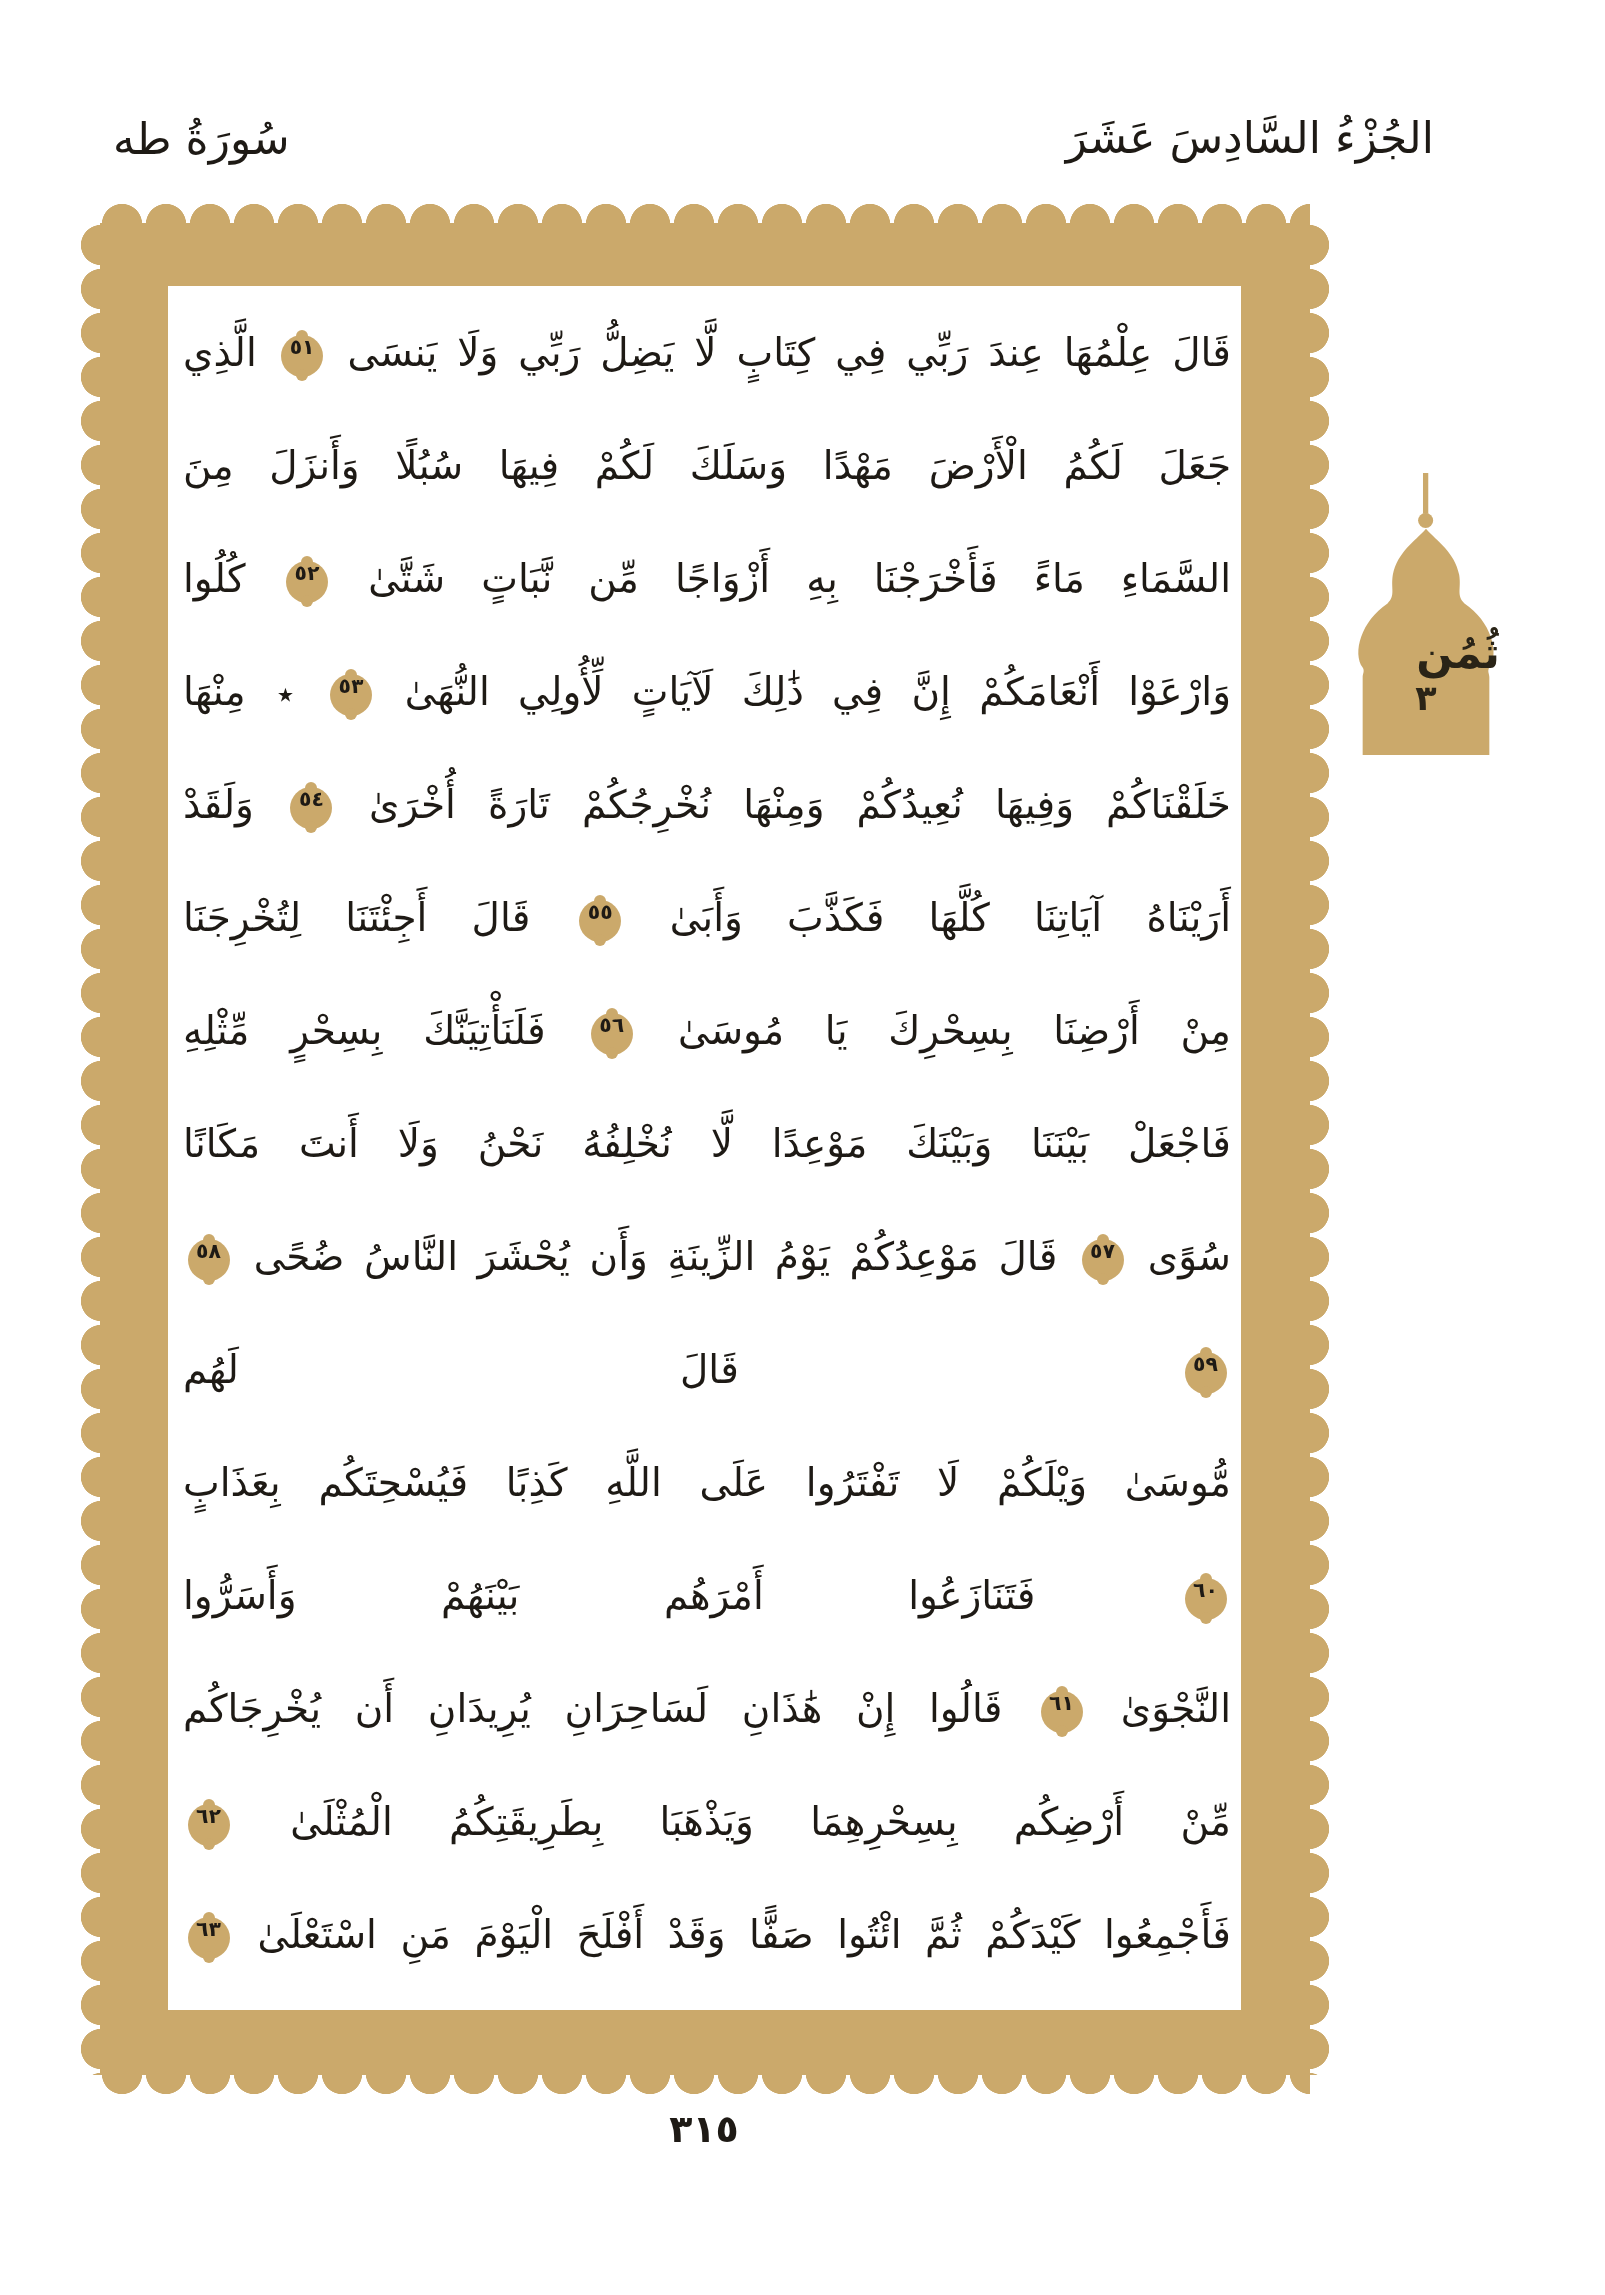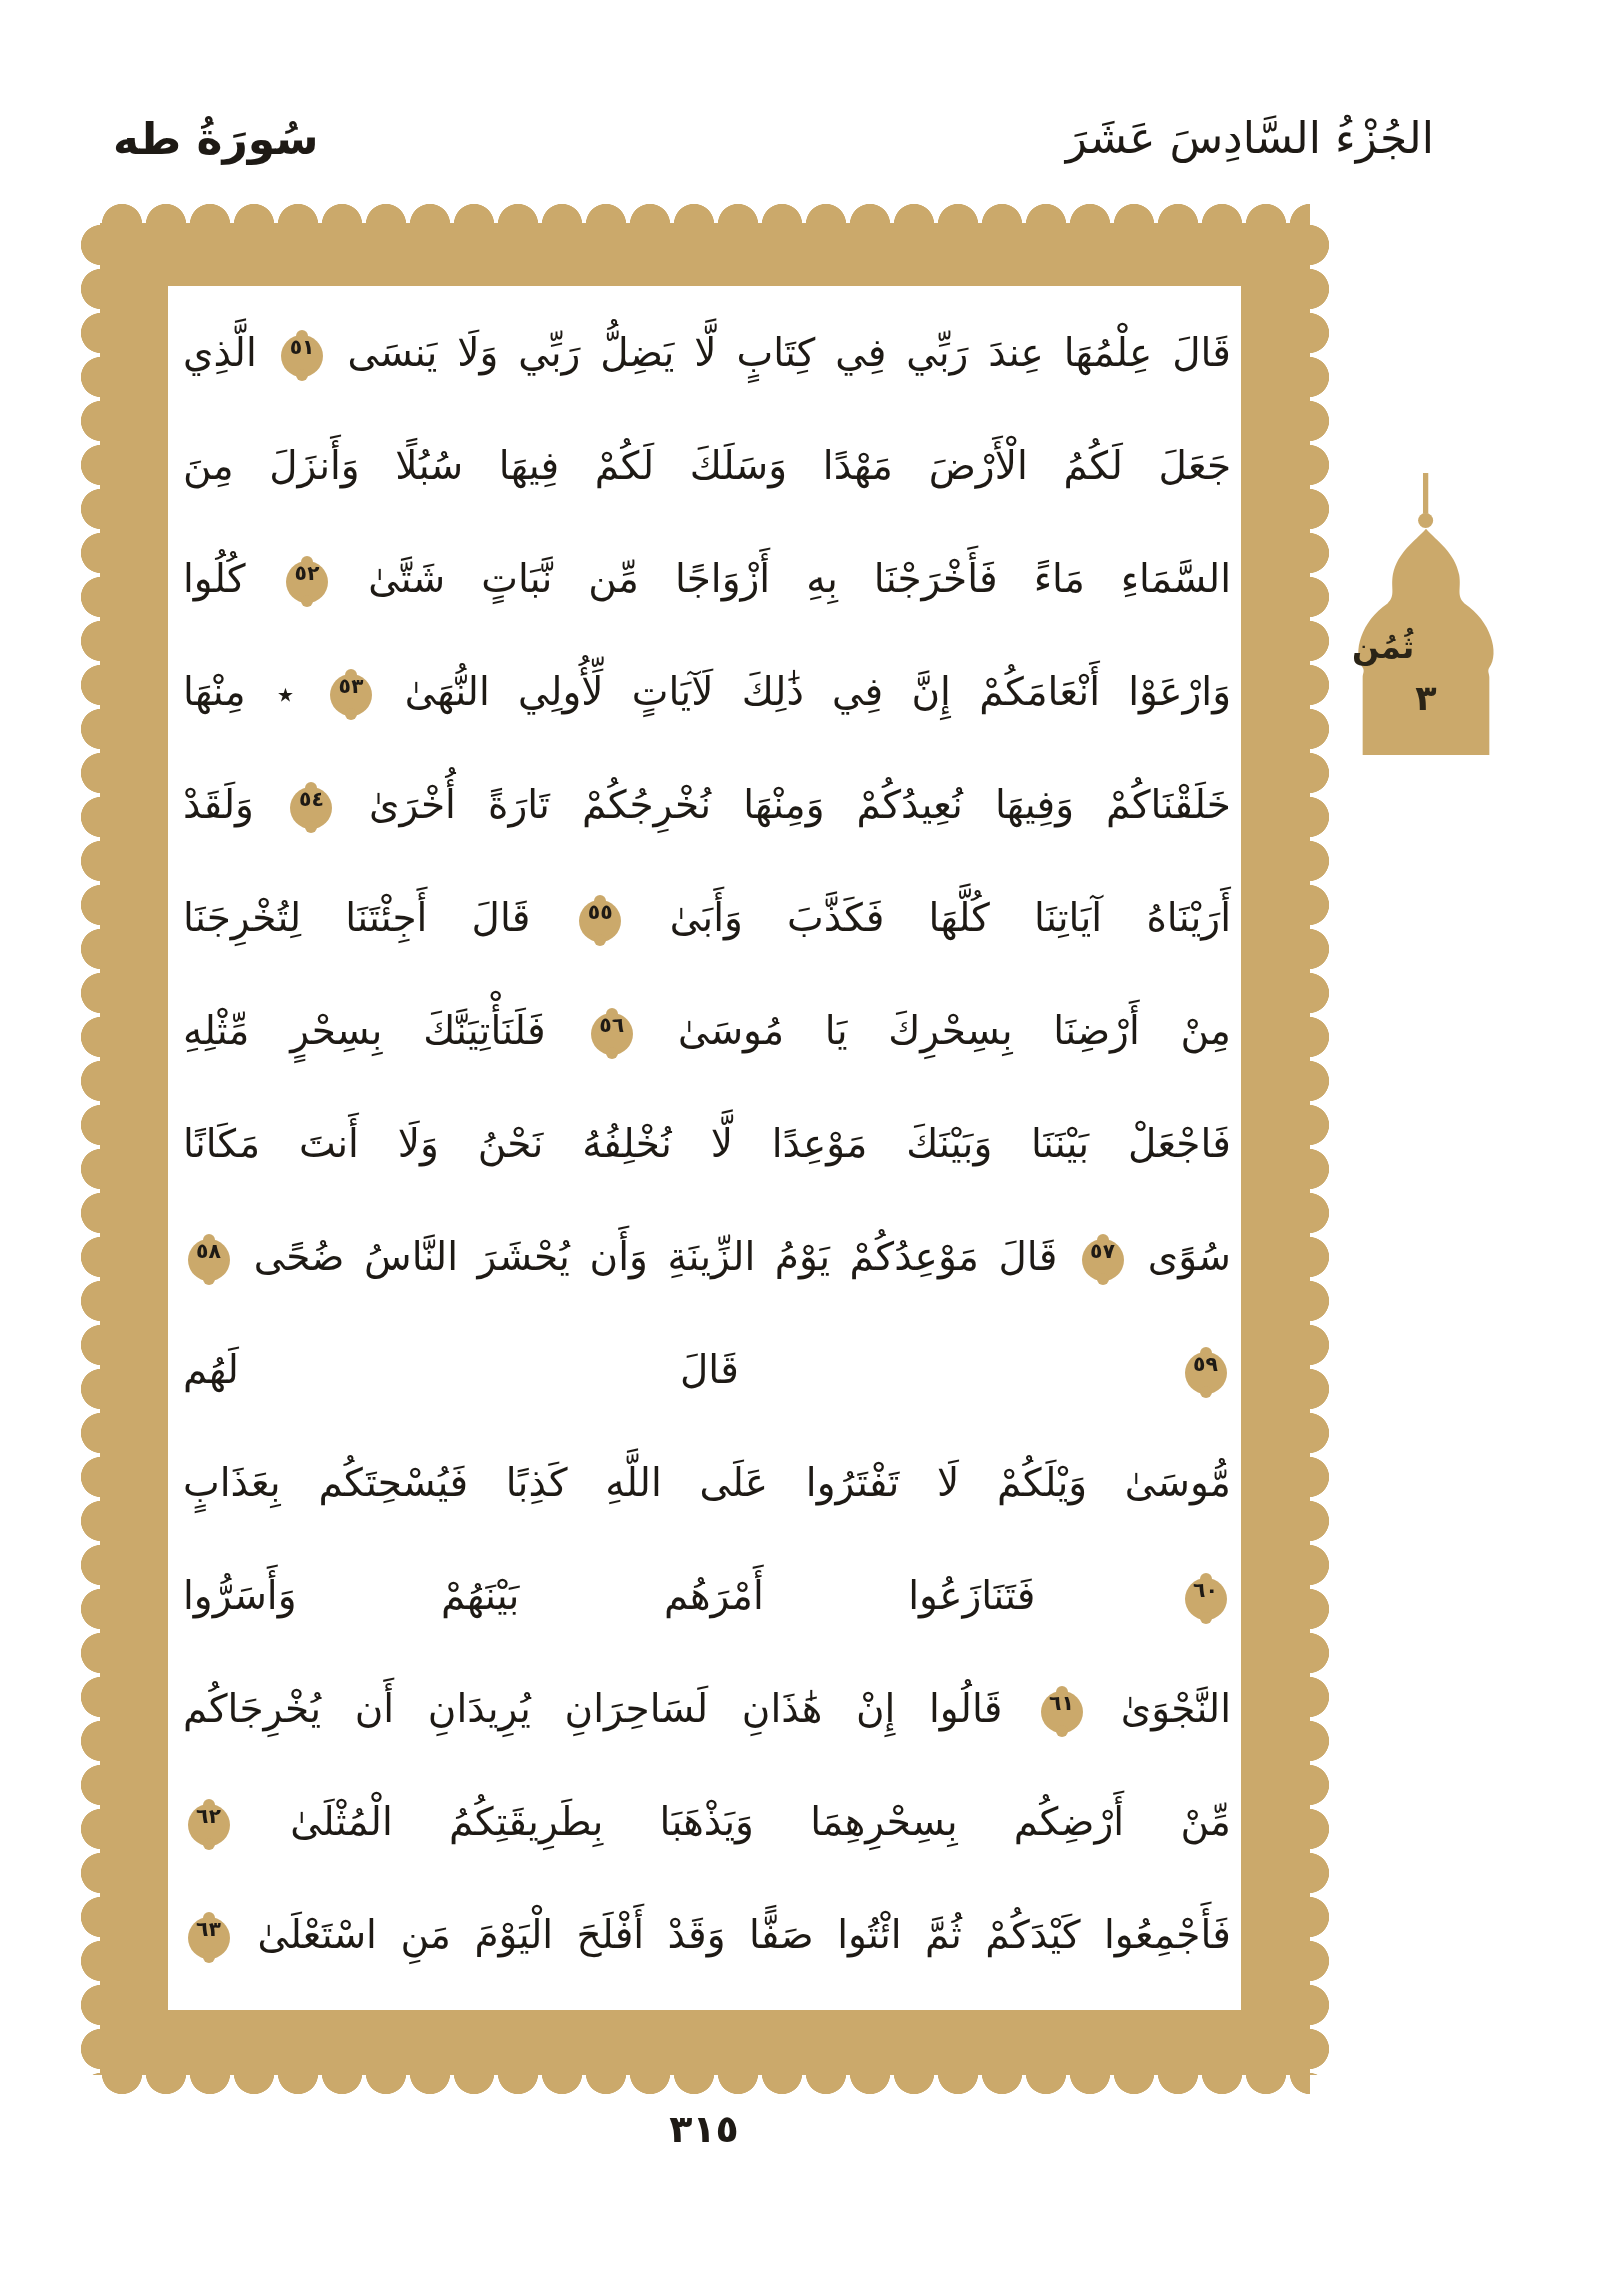--- a/index.html
+++ b/index.html
@@ -4,21 +4,21 @@
 <style>
   :root{
     --gold:#CBA96B;
     --ink:#1E1A15;
   }
   html,body{margin:0;padding:0;background:#ffffff;}
   body{width:1605px;height:2295px;position:relative;font-family:"DejaVu Sans",sans-serif;color:var(--ink);}
   .page{position:absolute;inset:0;background:#ffffff;overflow:hidden;}
 
   
-  .surah-head{position:absolute;left:113px;top:113px;font-size:44px;font-weight:bold;direction:rtl;}
+  .surah-head{position:absolute;left:113px;top:113px;font-size:44px;font-weight:normal;direction:rtl;}
   .juz-head{position:absolute;right:171px;top:112px;font-size:44px;font-weight:normal;direction:rtl;}
 
   
   .frame-band{
     position:absolute;left:100px;top:223px;width:1210px;height:1852px;
     box-sizing:border-box;
     border-style:solid;border-color:var(--gold);
     border-top-width:63px;border-right-width:69px;border-bottom-width:65px;border-left-width:68px;
   }
   .scallop{position:absolute;pointer-events:none;}
@@ -55,22 +55,22 @@
   }
   .medallion::before{top:-4.5px;}
   .medallion::after{bottom:-4.5px;}
   .medallion .vnum{font-size:20.4px;font-weight:bold;color:var(--ink);}
   .rub{font-size:32px;vertical-align:middle;margin:0 3px;}
 
   
   .thumn{position:absolute;left:1352px;top:473px;width:148px;height:282px;}
   .thumn svg{position:absolute;left:0;top:0;}
   .thumn .label{
-    position:absolute;left:0;top:157px;width:100%;text-align:left;
-    font-size:32px;font-weight:bold;color:#2A2417;direction:rtl;line-height:1.1;
+    position:absolute;left:0;top:157px;width:100%;text-align:right;
+    font-size:43px;font-weight:bold;color:#2A2417;direction:rtl;line-height:1.1;
   }
   .thumn .num{
     position:absolute;left:0;top:205px;width:100%;text-align:center;
     font-size:35px;font-weight:bold;color:#2A2417;
   }
 
   
   .page-num{
     position:absolute;left:168px;top:2107px;width:1072px;
     text-align:center;font-size:38px;font-weight:bold;color:var(--ink);

